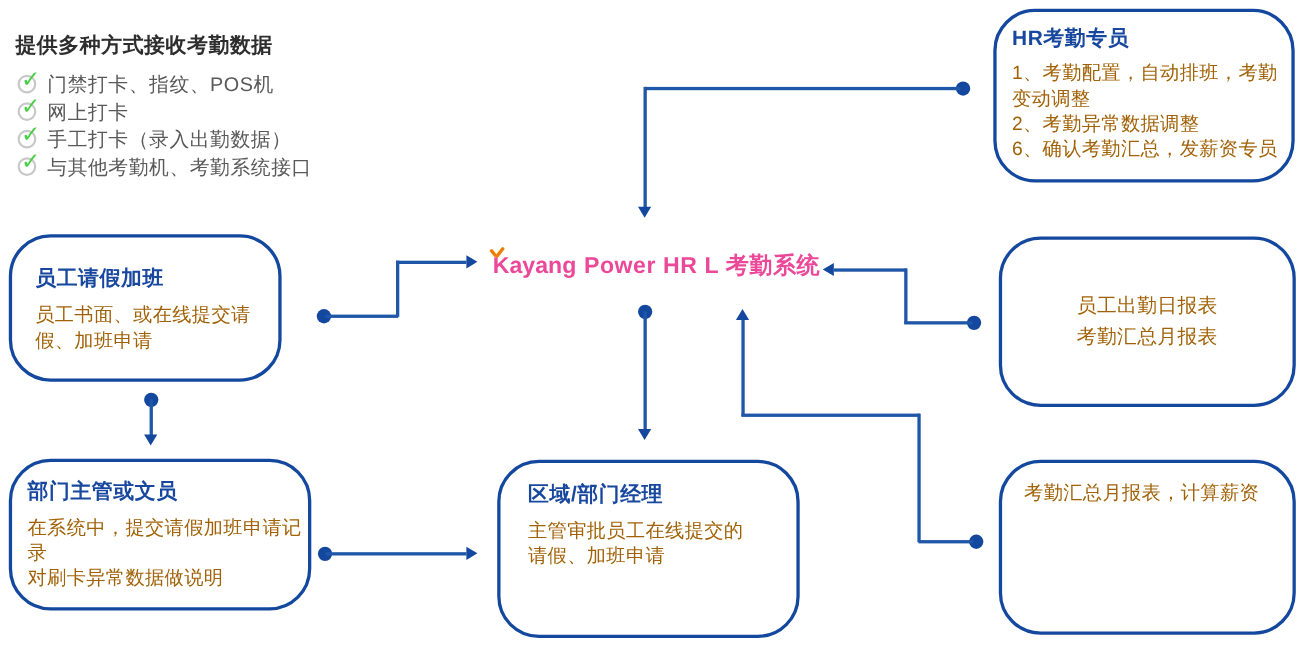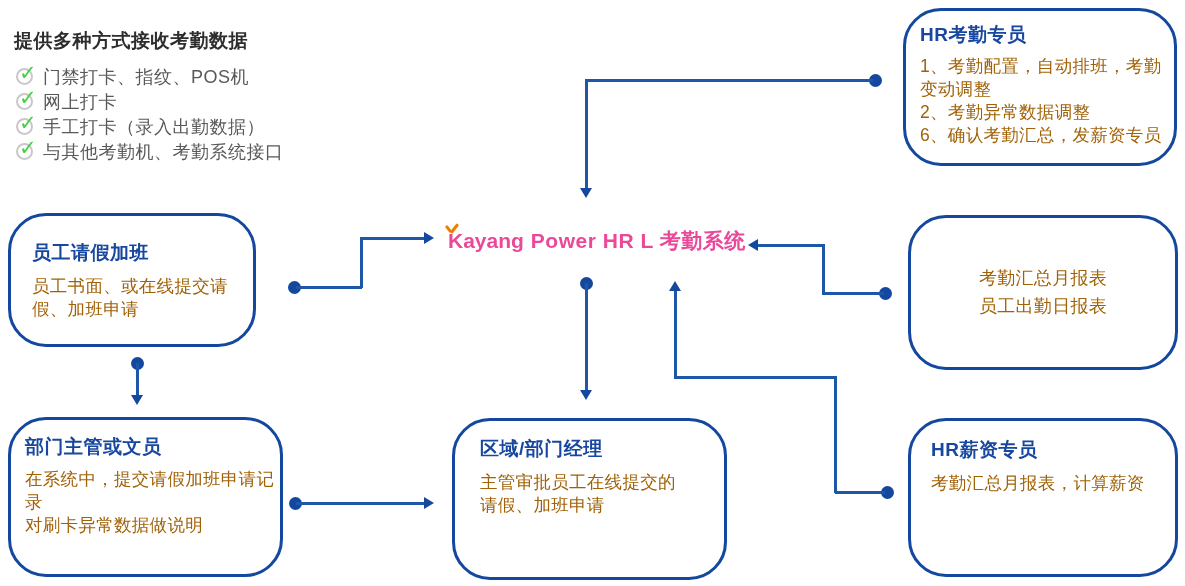--- a/index.html
+++ b/index.html
@@ -47,21 +47,21 @@
   .fbox .title { font-size:19px; font-weight:bold; color:#17479e; letter-spacing:0.5px; }
   .fbox .body  { font-size:17.5px; color:#a16207; line-height:1.32; letter-spacing:0.3px; }
 
   .box-hr-attendance  { left:903px; top:8px;   width:274px; height:158px; padding:11px 4px 0 14px; }
   .box-hr-attendance .title { margin-bottom:7px; }
   .box-employee-leave { left:8px;   top:213px; width:248px; height:134px; padding:24px 8px 0 21px; }
   .box-employee-leave .title { margin-bottom:9px; }
   .box-reports        { left:908px; top:215px; width:270px; height:155px;
                         display:flex; flex-direction:column; justify-content:center; align-items:center; }
   .box-reports .body  { font-size:18px; line-height:1.55; text-align:center; }
-  .box-dept-supervisor{ left:8px;   top:417px; width:275px; height:160px; padding:14px 5px 0 14px; }
+  .box-dept-supervisor{ left:8px;   top:417px; width:275px; height:138px; padding:14px 5px 0 14px; }
   .box-dept-supervisor .title { margin-bottom:8px; }
   .box-region-manager { left:452px; top:418px; width:275px; height:162px; padding:15px 32px 0 25px; }
   .box-region-manager .title { margin-bottom:9px; }
   .box-hr-payroll     { left:908px; top:418px; width:270px; height:159px; padding:16px 8px 0 20px; }
   .box-hr-payroll .title { margin-bottom:9px; }
 
   
   .ln  { position:absolute; background:#1e56a8; }
   .dot { position:absolute; width:13px; height:13px; border-radius:50%; background:#14489e; }
   .arr { position:absolute; width:0; height:0; }
@@ -116,37 +116,36 @@
     <div class="body">2、考勤异常数据调整</div>
     <div class="body">6、确认考勤汇总，发薪资专员</div>
   </div>
 
   <div class="fbox box-employee-leave">
     <div class="title">员工请假加班</div>
     <div class="body">员工书面、或在线提交请假、加班申请</div>
   </div>
 
   <div class="fbox box-reports">
+    <div class="body">员工出勤日报表</div>
     <div class="body">考勤汇总月报表</div>
-    <div class="body">员工出勤日报表</div>
   </div>
 
   <div class="fbox box-dept-supervisor">
     <div class="title">部门主管或文员</div>
     <div class="body">在系统中，提交请假加班申请记录</div>
     <div class="body">对刷卡异常数据做说明</div>
   </div>
 
   <div class="fbox box-region-manager">
     <div class="title">区域/部门经理</div>
     <div class="body">主管审批员工在线提交的请假、加班申请</div>
   </div>
 
   <div class="fbox box-hr-payroll">
-    <div class="title">HR薪资专员</div>
     <div class="body">考勤汇总月报表，计算薪资</div>
   </div>
 
   <div>
     <div class="dot" style="left:869px; top:74px;"></div>
     <div class="ln" style="left:586px; top:79px; width:287px; height:2.5px;"></div>
     <div class="ln" style="left:585px; top:79px; width:2.5px; height:110px;"></div>
     <div class="arr arr-down" style="left:580px; top:188px;"></div>
   </div>
 

